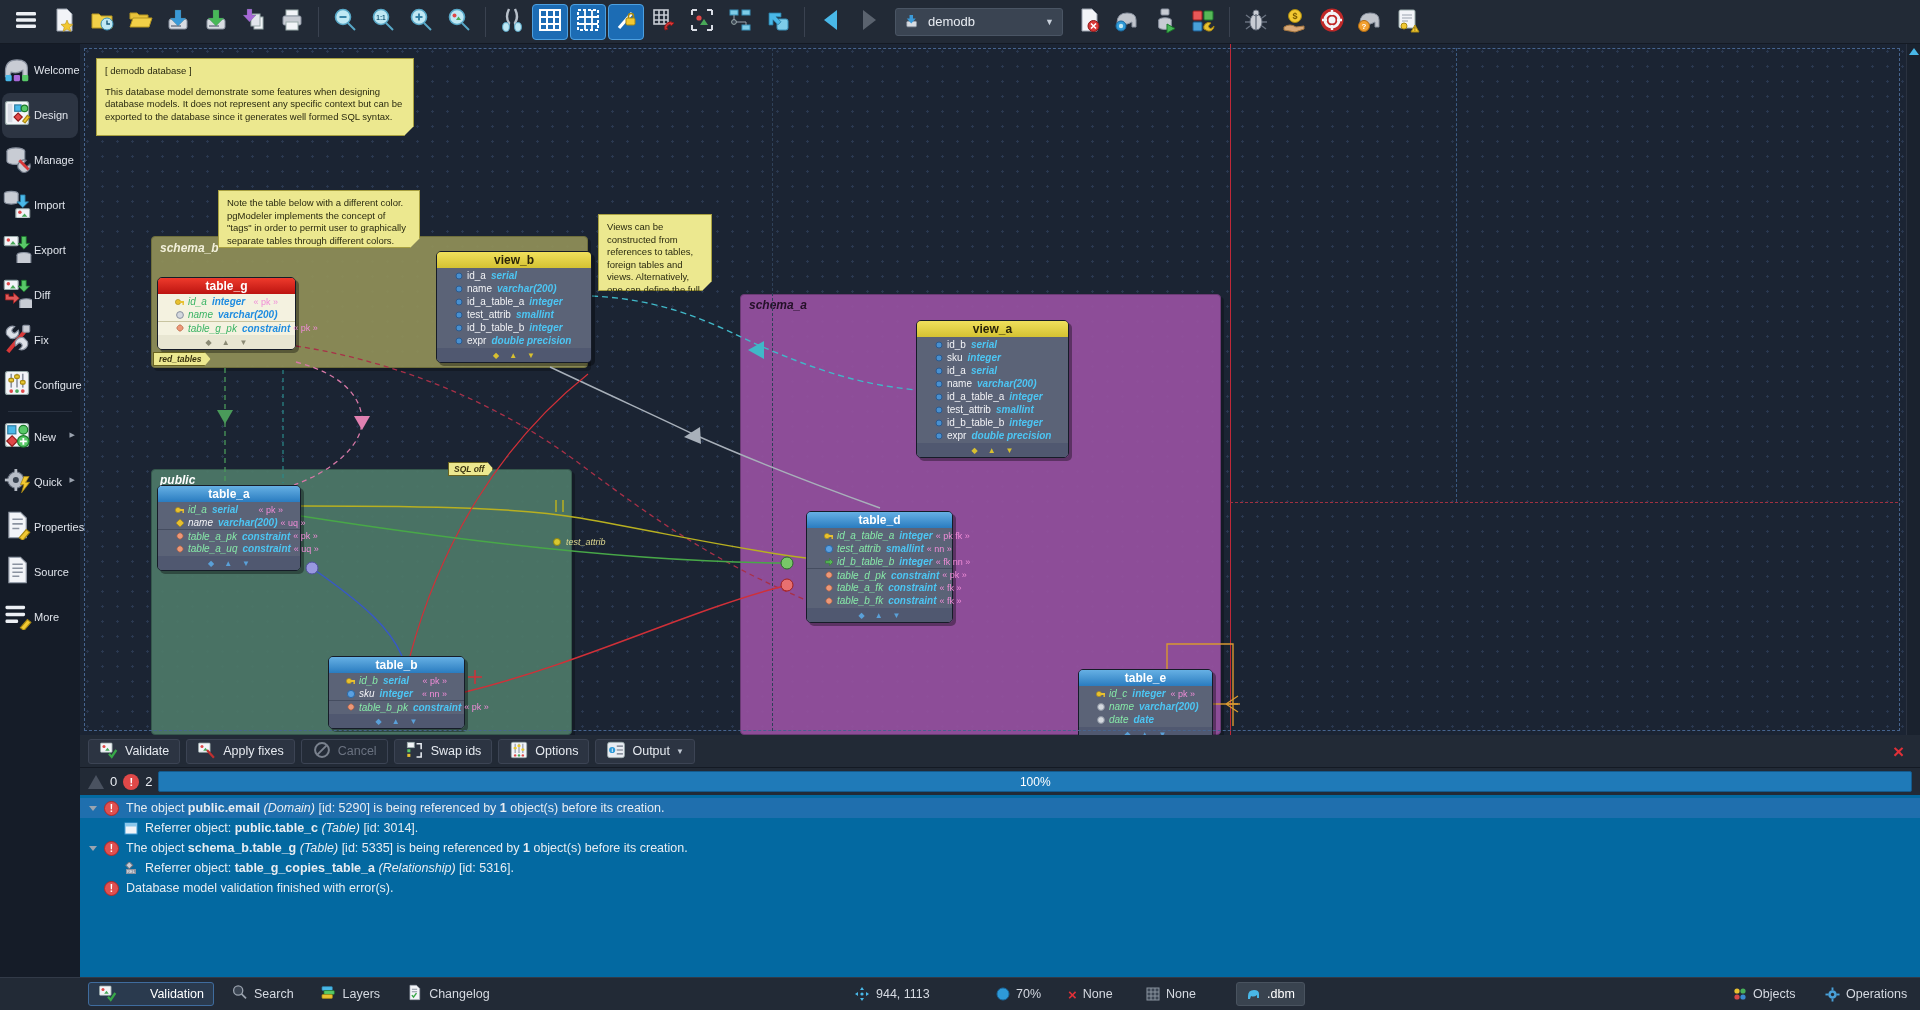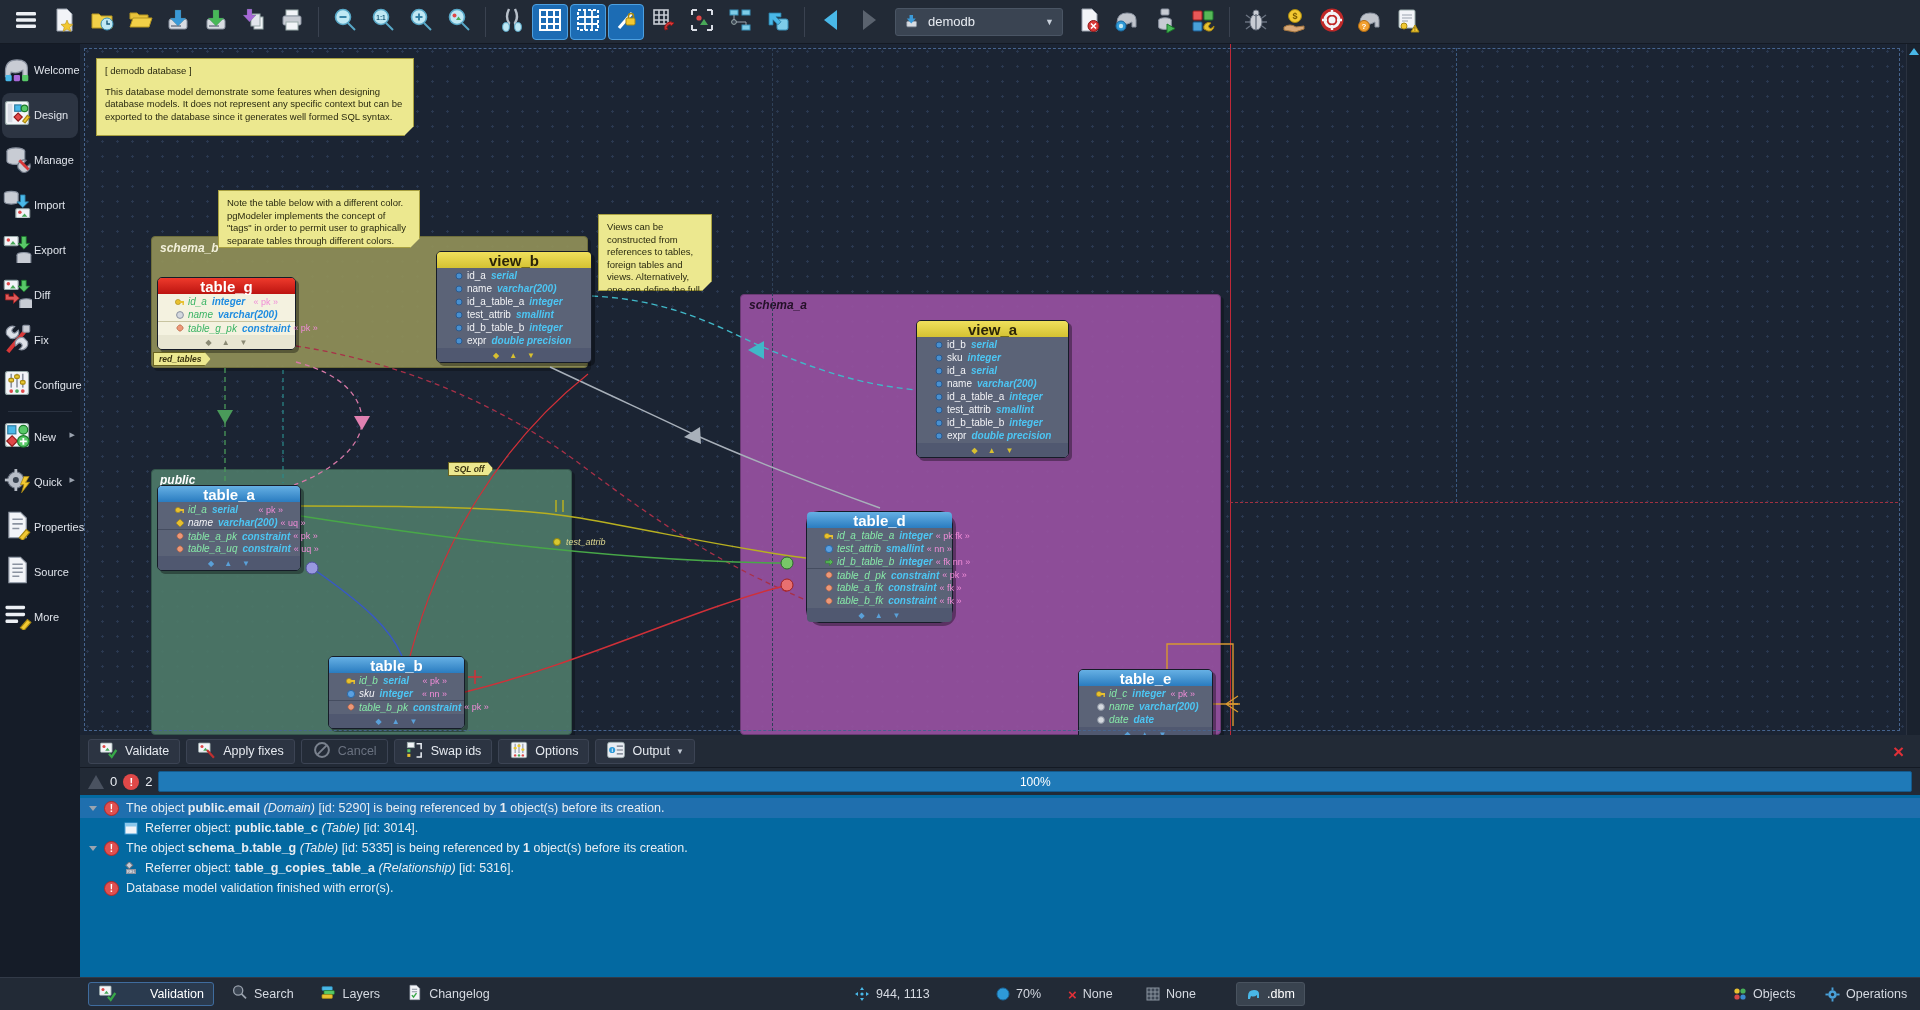--- a/index.html
+++ b/index.html
@@ -52,21 +52,21 @@
   .note .nt { display:block; margin-bottom:8px; }
 
   .tag { position:absolute; background:#ece88f; border:1px solid #6a6420; color:#3a3410;
     font-size:8.5px; font-style:italic; font-weight:bold; padding:1px 8px 1px 5px;
     clip-path:polygon(0 0,calc(100% - 6px) 0,100% 50%,calc(100% - 6px) 100%,0 100%); }
 
   
   .dbt { position:absolute; border-radius:5px; box-shadow:3px 3px 0 rgba(0,0,0,.35);
     border:1px solid #161c28; font-size:10px; }
   .dbt-h { height:16px; border-radius:4px 4px 0 0; display:flex; align-items:center;
-    justify-content:center; font-weight:bold; font-size:15px; }
+    justify-content:center; font-weight:bold; font-size:12px; }
   .dbt.kind-blue .dbt-h { background:linear-gradient(#66b0e4,#2a7cc0); color:#fff; }
   .dbt.kind-view .dbt-h { background:linear-gradient(#f0e05c,#d4c232); color:#2a2408; }
   .dbt.kind-red  .dbt-h { background:linear-gradient(#ee3a2c,#bc1410); color:#fff; }
   .dbt-b { background:#5b6377; padding:1px 0; }
   .dbt.kind-red .dbt-b { background:#f4f2e0; }
   .dbt-r { height:13px; display:flex; align-items:center; padding:0 17px; gap:3px; white-space:nowrap; }
   .dbt-r.sep { border-top:1px solid #454d60; }
   .dbt.kind-red .dbt-r.sep { border-top:1px solid #c8c4a0; }
   .cn { font-style:italic; color:#86e8a8; }
   .cn.w { color:#f2f3f6; }
@@ -805,21 +805,21 @@
             <span class="ct">constraint</span>
             <span class="cf">« pk »</span>
           </div>
         </div>
         <div class="dbt-f">
           <span>◆</span>
           <span>▲</span>
           <span>▼</span>
         </div>
       </div>
-      <div class="dbt kind-blue" style="left: 726px; top: 467px; width: 147px; border-radius: 13px;">
+      <div class="dbt kind-blue" style="left: 726px; top: 467px; width: 147px;">
         <div class="dbt-h">table_d</div>
         <div class="dbt-b">
           <div class="dbt-r">
             <span class="ci"><svg width="10" height="10" viewBox="0 0 10 10">
                 <circle cx="3" cy="5" r="2.6" fill="#e8c030" stroke="#a88810" stroke-width="0.6"></circle>
                 <rect x="4.5" y="4" width="4.5" height="2" fill="#e8c030"></rect>
                 <rect x="7.5" y="6" width="1.4" height="2" fill="#e8c030"></rect>
               </svg></span>
             <span class="cn">id_a_table_a</span>
             <span class="ct">integer</span>

